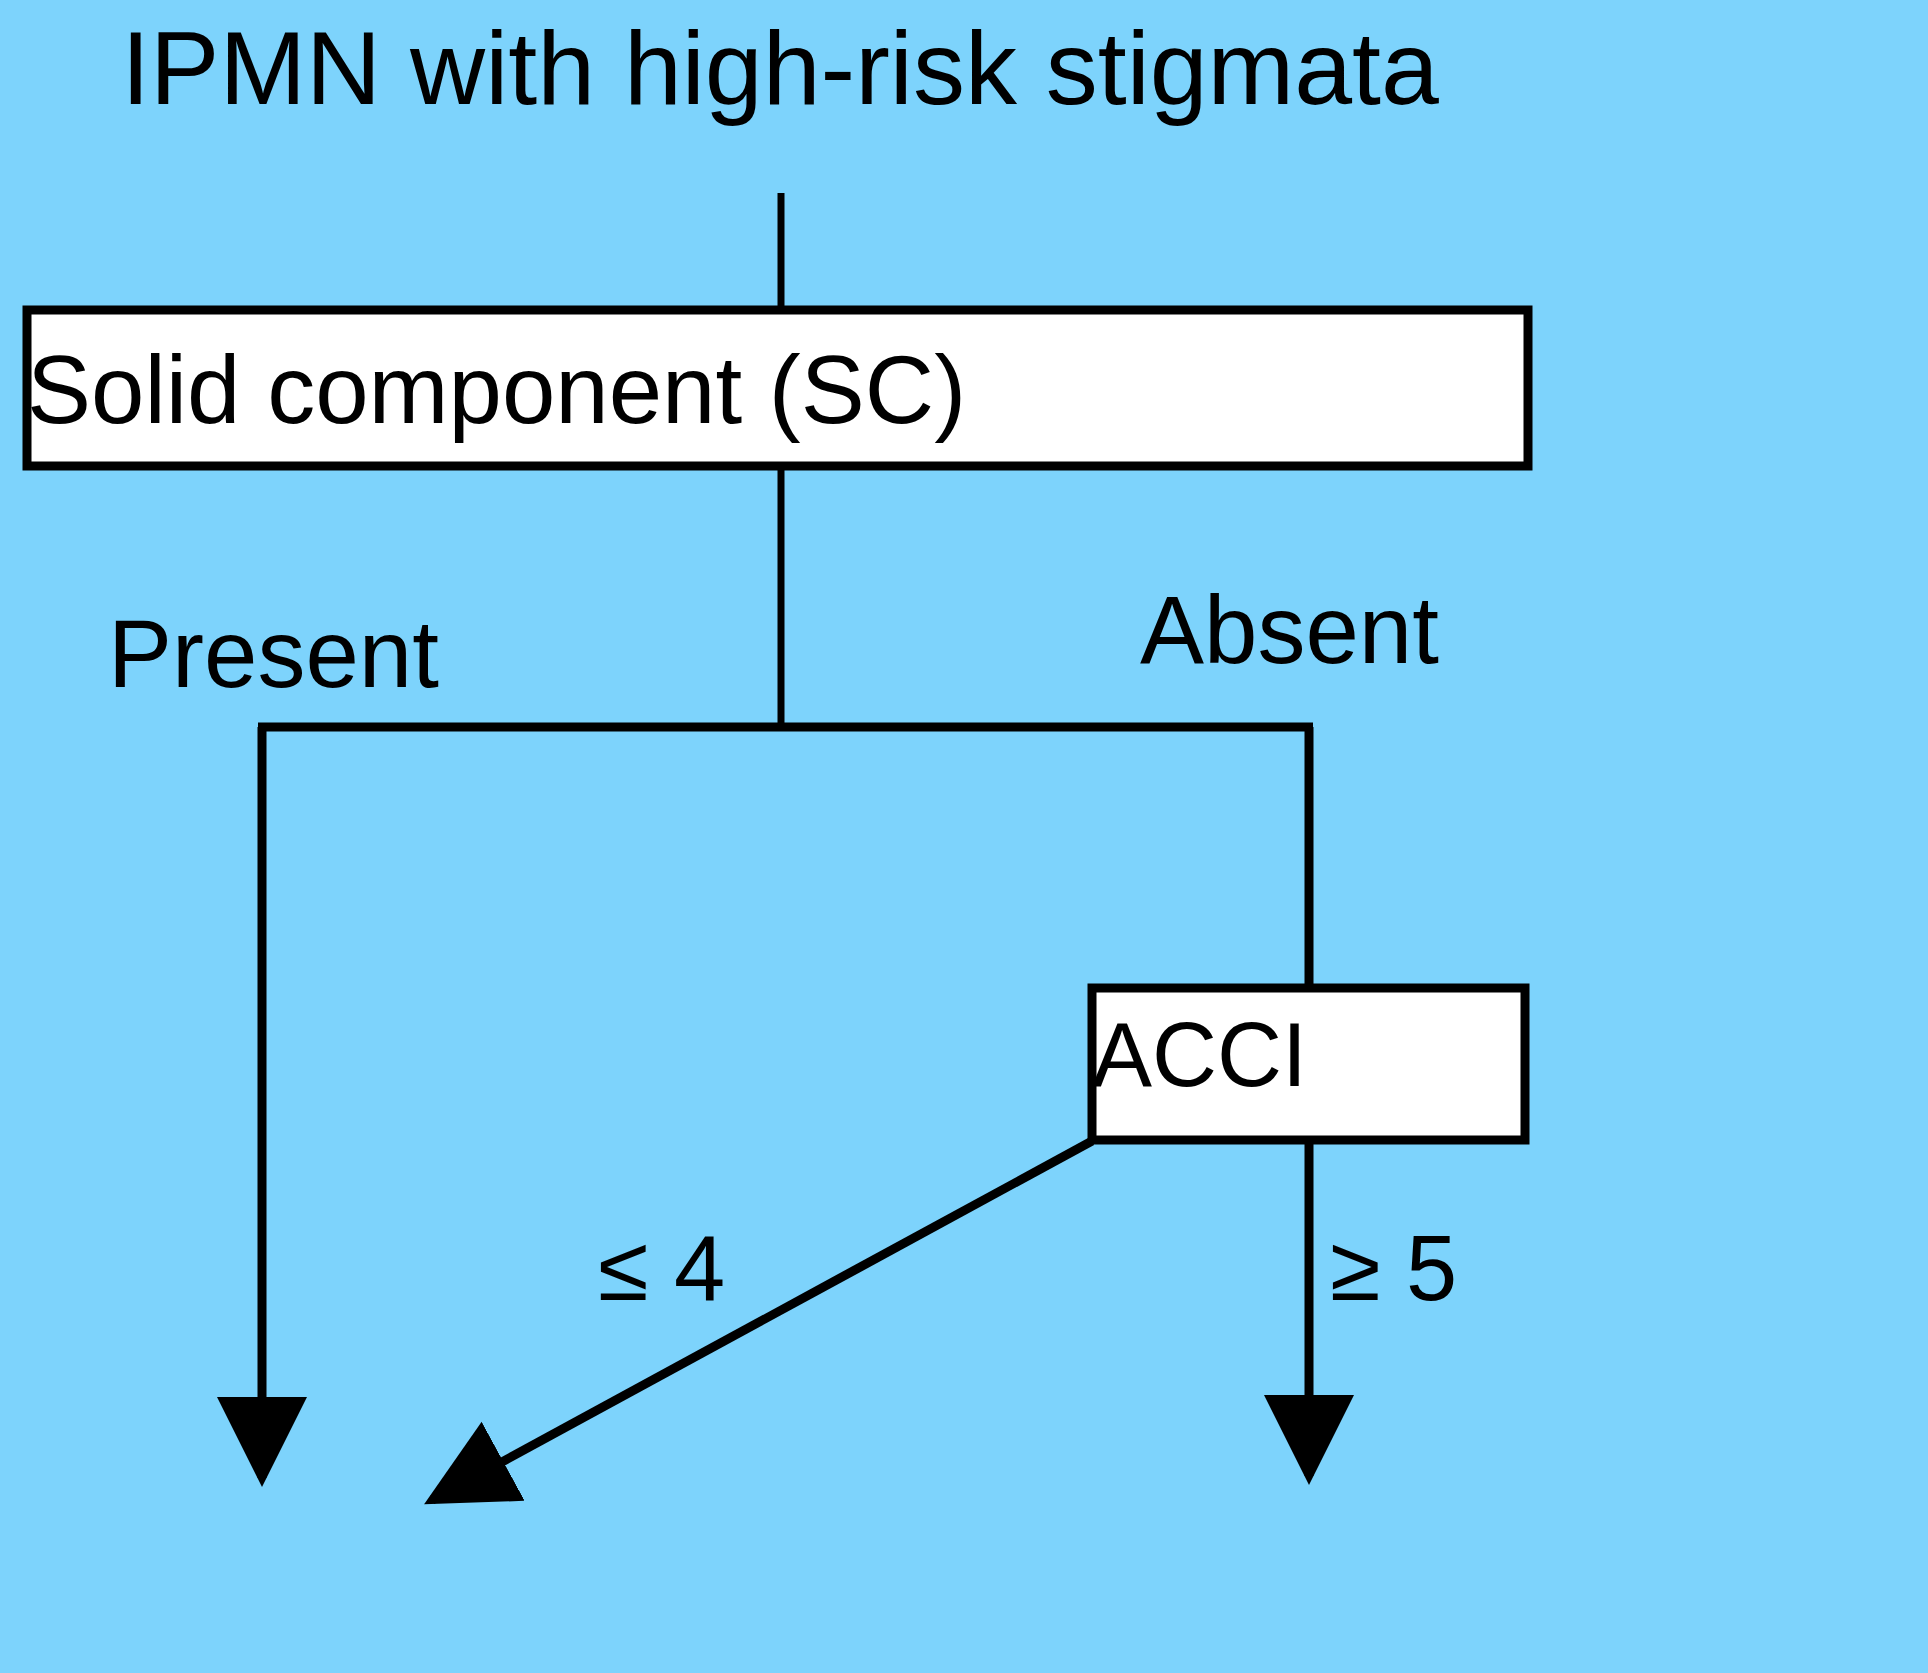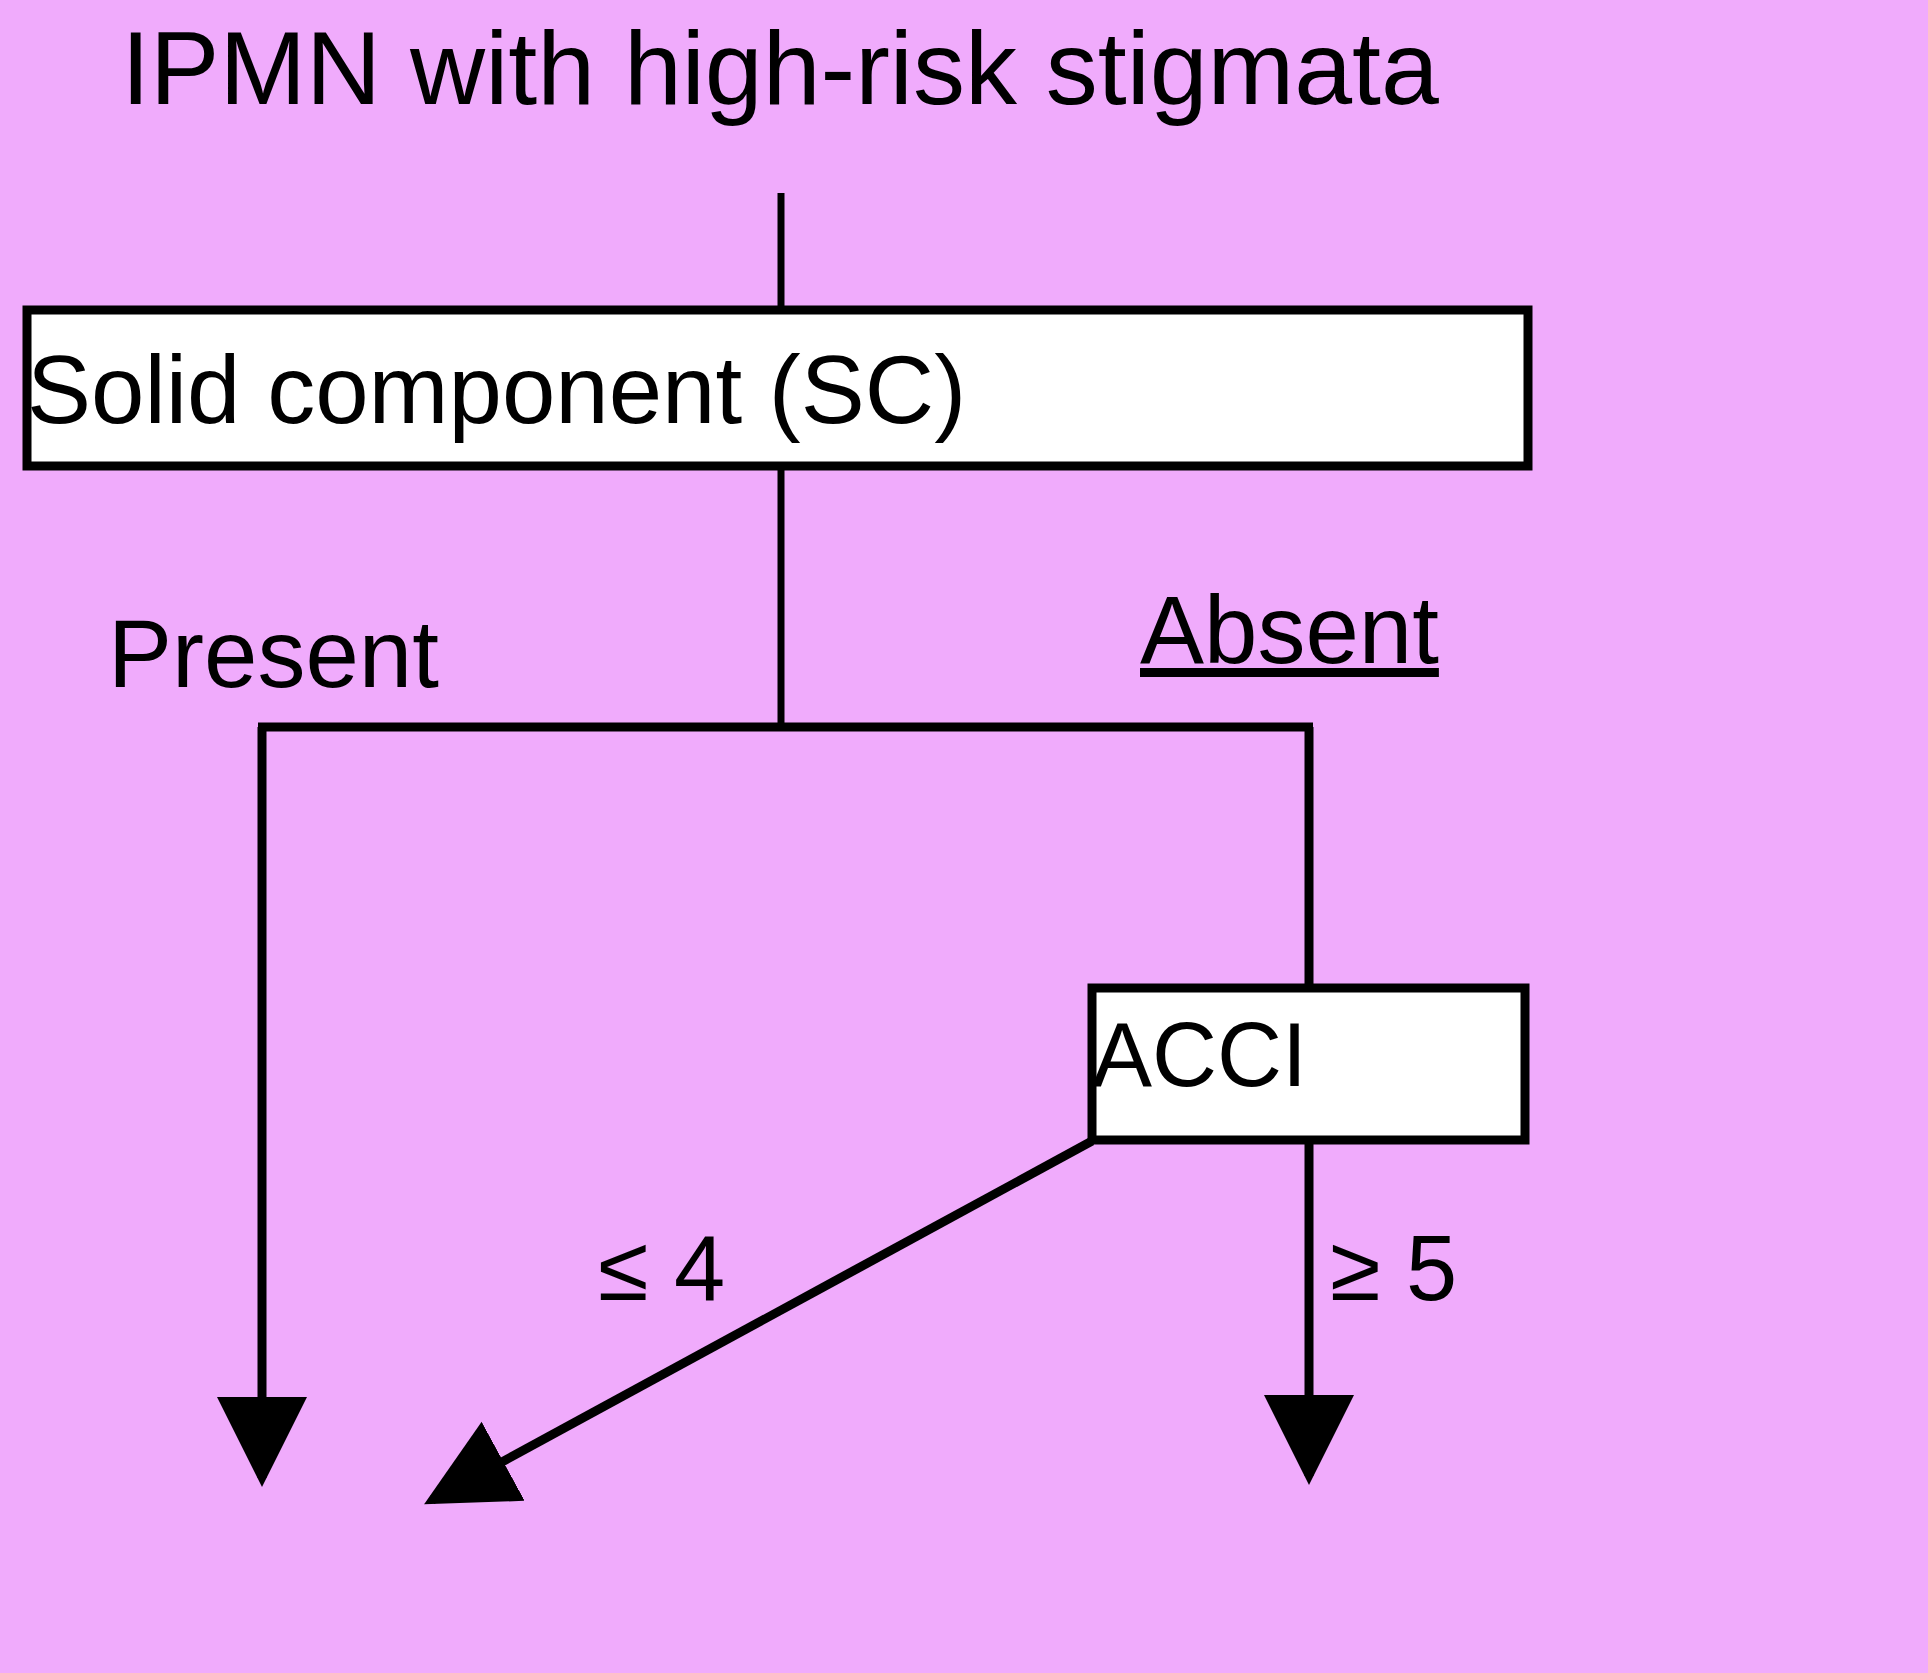--- a/index.html
+++ b/index.html
@@ -8,21 +8,21 @@
     padding: 0;
     background: #ffffff;
   }
   body {
     font-family: "Liberation Sans", sans-serif;
   }
   #canvas {
     position: relative;
     width: 1928px;
     height: 1673px;
-    background: #f0abfc;
+    background: #7dd3fc;
     overflow: hidden;
   }
   .flow-svg {
     position: absolute;
     left: 0;
     top: 0;
     width: 1928px;
     height: 1673px;
   }
   .node-text {
@@ -59,21 +59,20 @@
   #branch-present-label {
     left: 108px;
     top: 582px;
     font-size: 96px;
     margin-top: 24px;
   }
   #branch-absent-label {
     left: 1140px;
     top: 582px;
     font-size: 96px;
-    text-decoration: underline;
   }
   #edge-le4-label {
     left: 598px;
     top: 1222px;
     font-size: 92px;
   }
   #edge-ge5-label {
     left: 1330px;
     top: 1222px;
     font-size: 92px;

